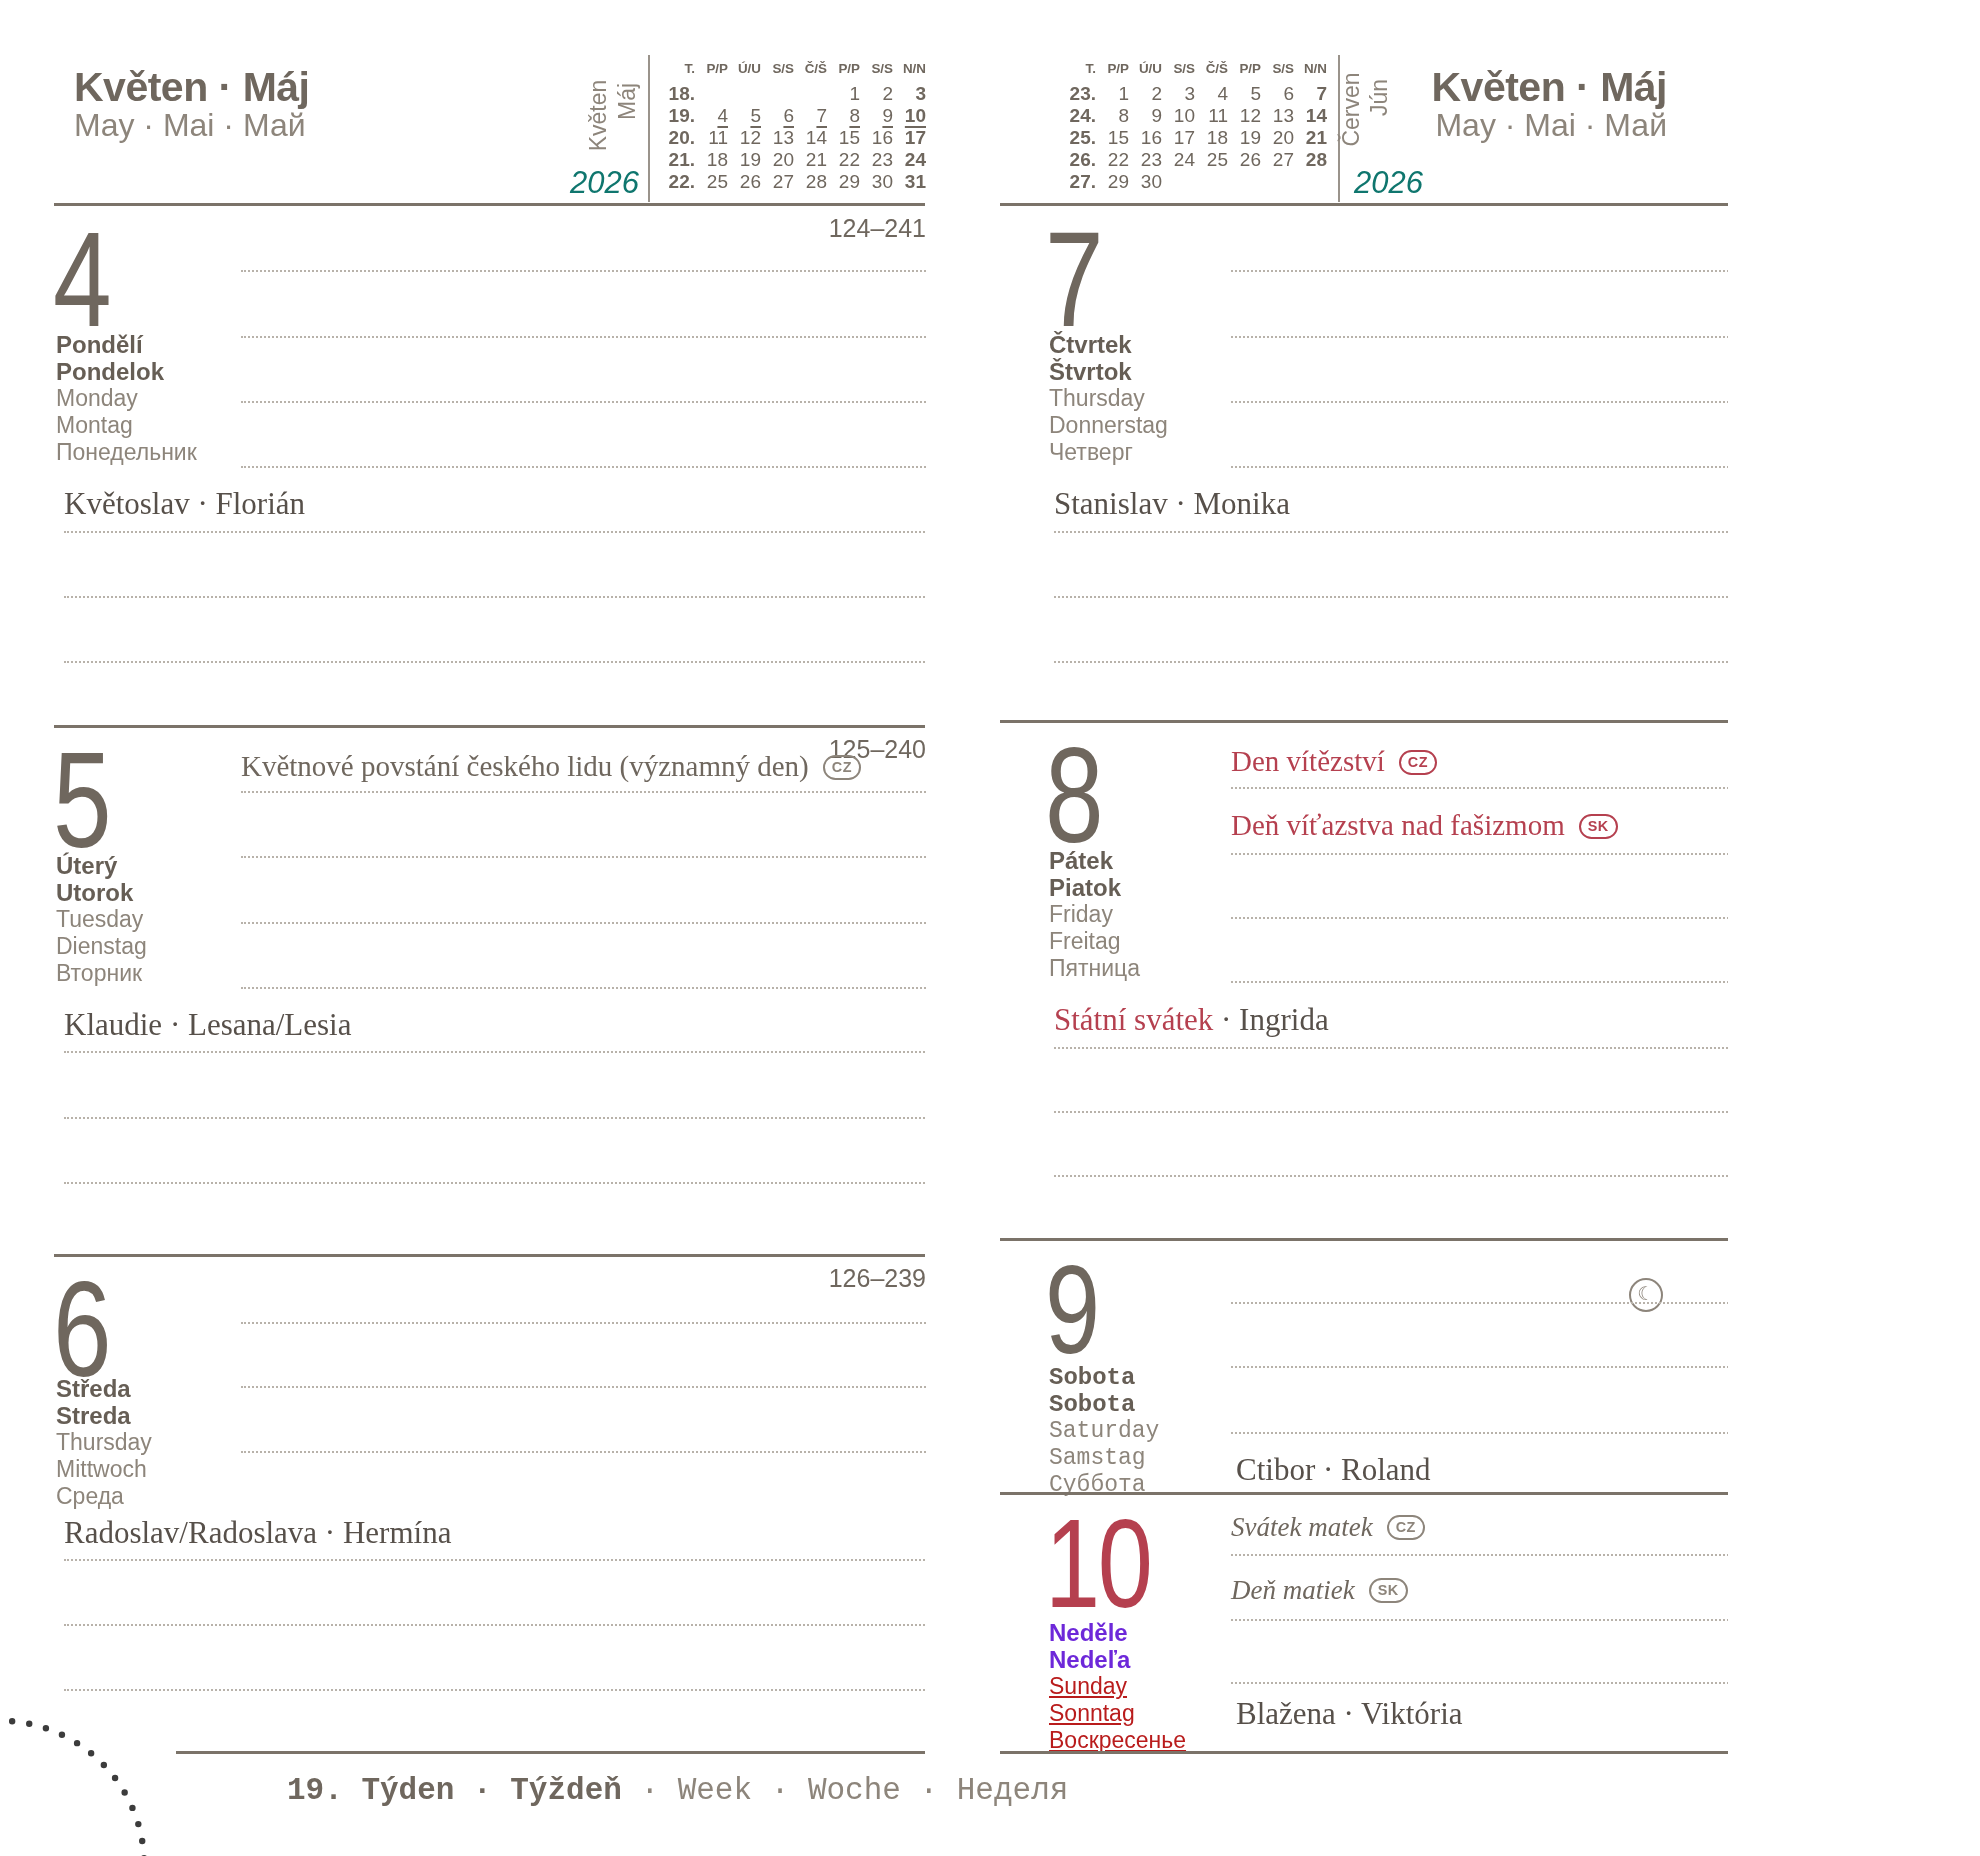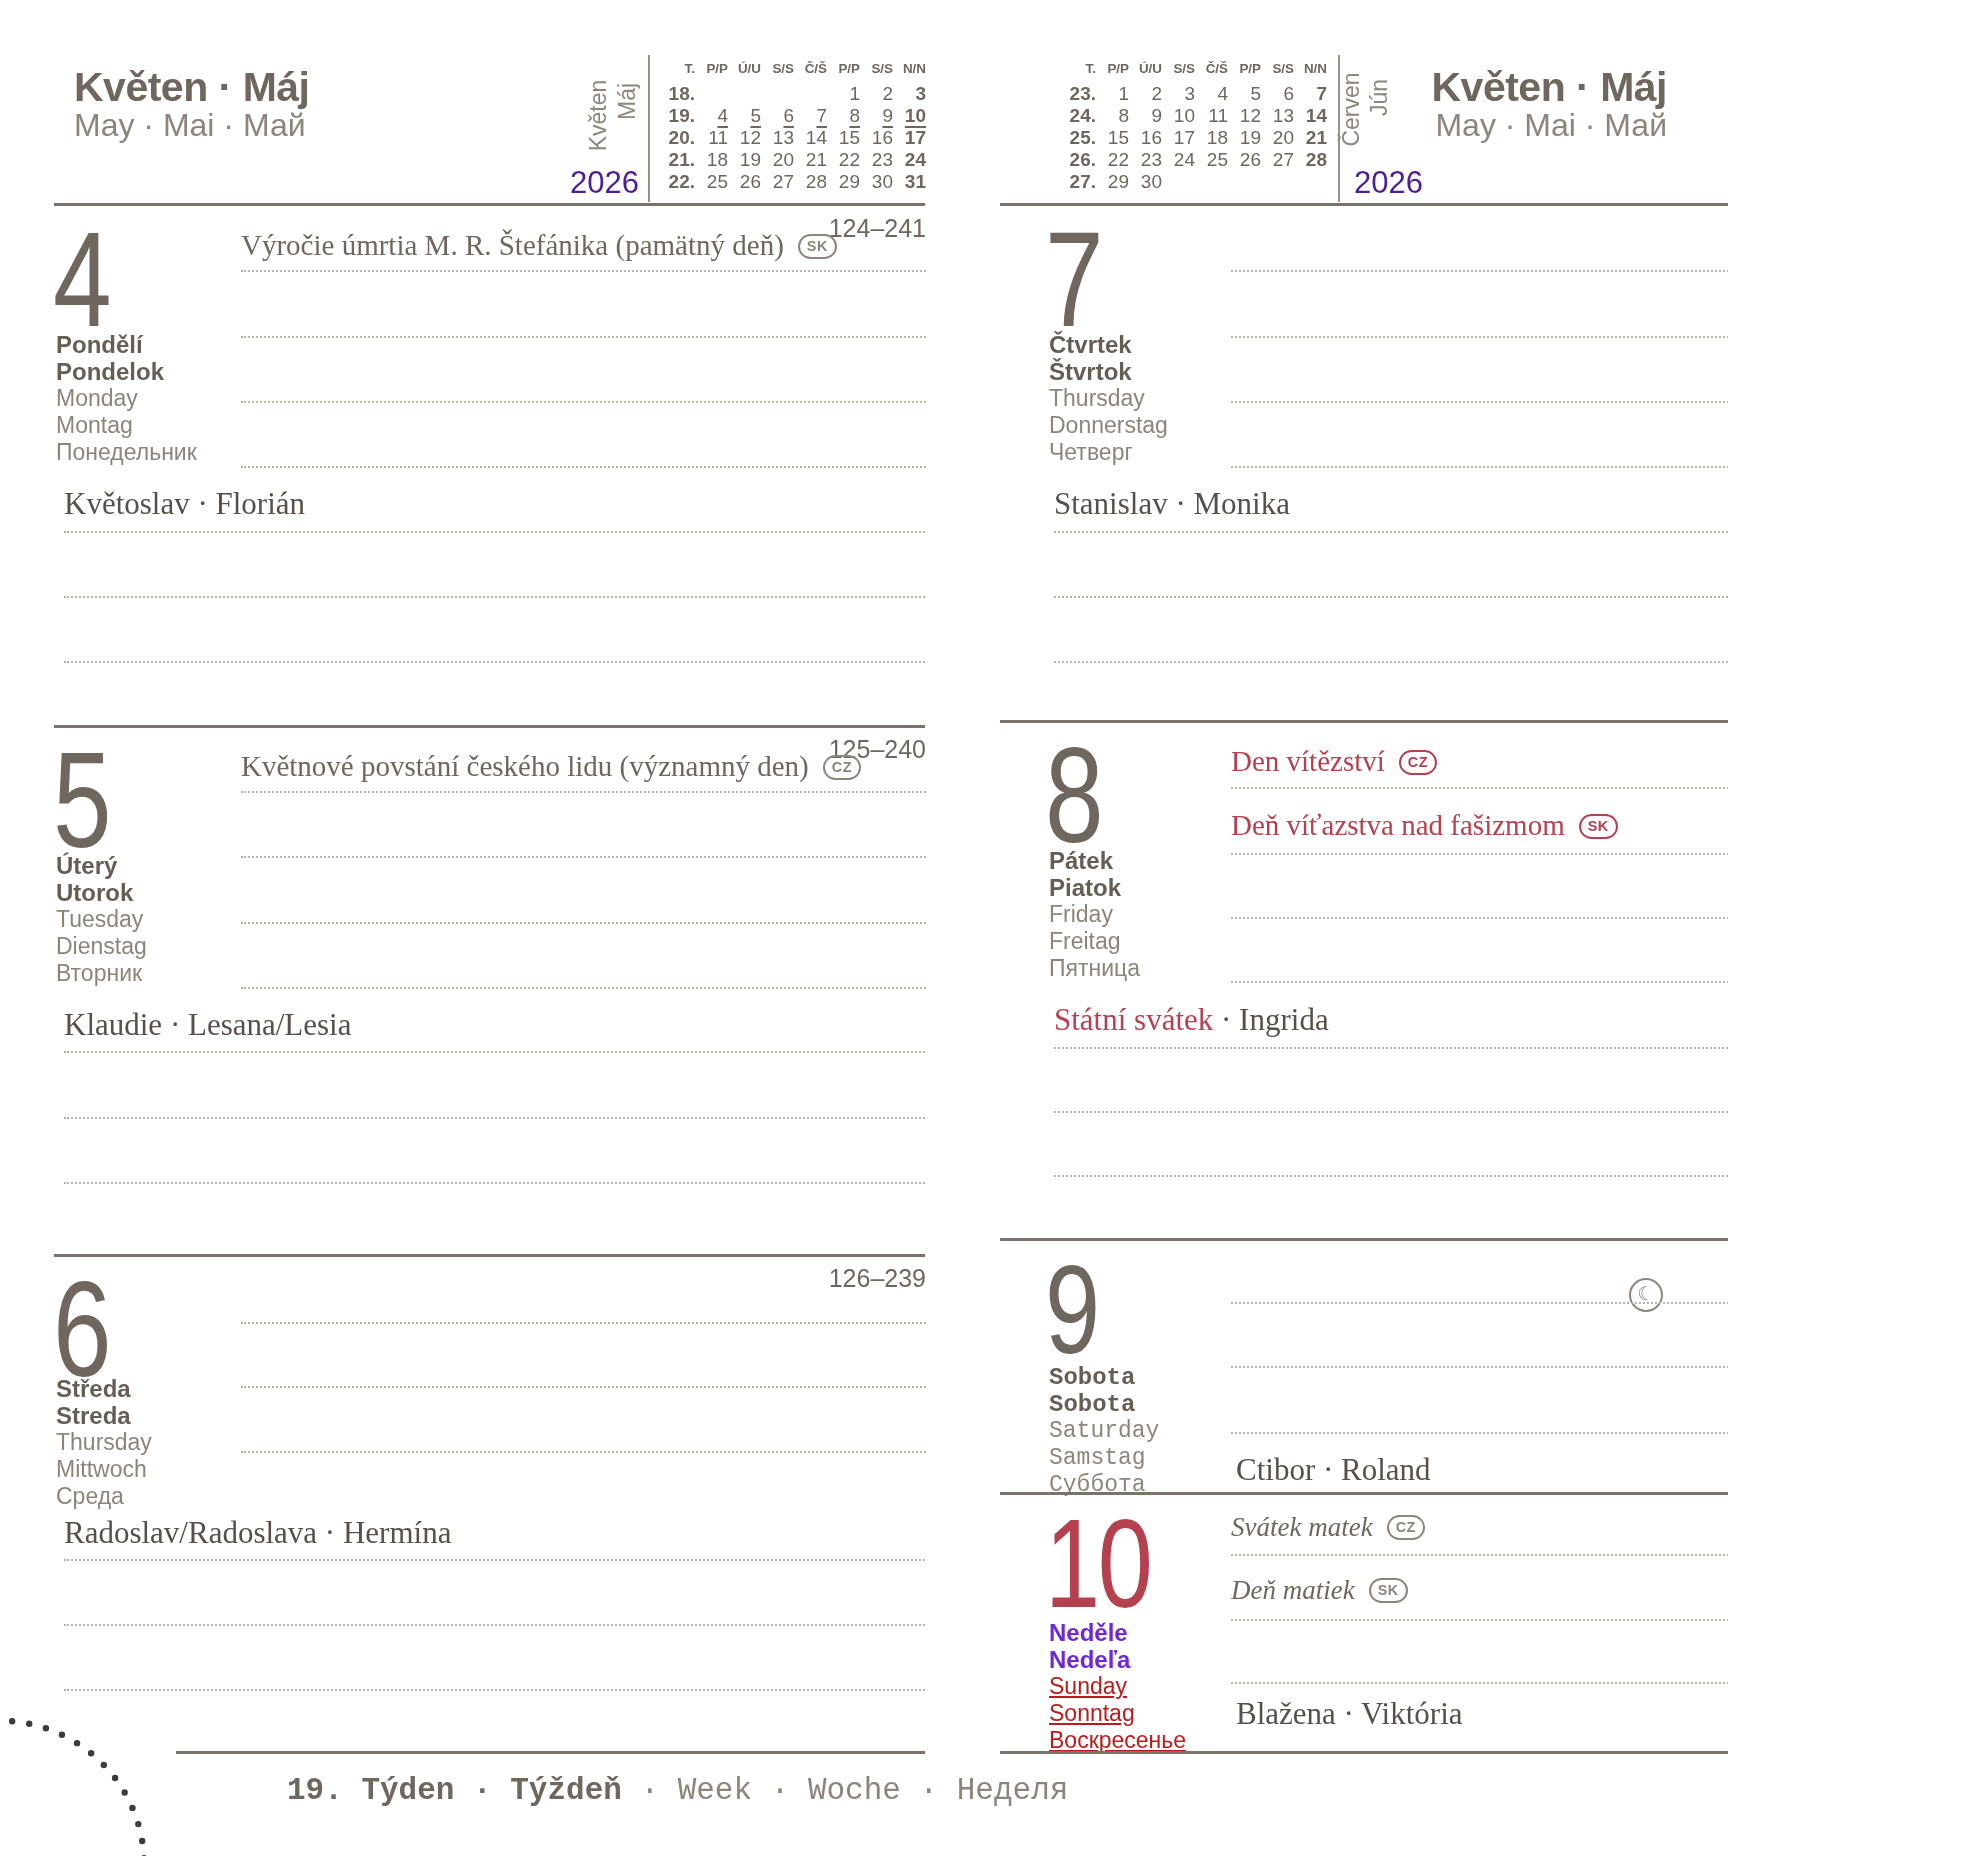--- a/index.html
+++ b/index.html
@@ -2,21 +2,21 @@
 <html><head>
 <meta charset="utf-8">
 <style>
   html,body{margin:0;padding:0;background:#ffffff;}
   #sheet{position:relative;width:1728px;height:1856px;background:#ffffff;overflow:hidden;
          font-family:"Liberation Sans",sans-serif;color:#6f675e;margin-top:9px;}
   .abs{position:absolute;}
   
   .ttl{position:absolute;font-size:41px;font-weight:bold;color:#6f675e;letter-spacing:-0.5px;white-space:nowrap;}
   .sub{position:absolute;font-size:32px;color:#8d857b;white-space:nowrap;}
-  .yr{position:absolute;font-size:31px;color:#4c1d95;}
+  .yr{position:absolute;font-size:31px;color:#0f766e;font-style:italic;}
   .vt{position:absolute;width:139px;text-align:center;font-size:23px;color:#8d857b;
       transform:rotate(-90deg);transform-origin:center;white-space:nowrap;}
   .vd{position:absolute;width:2px;background:#9a938b;}
   
   .mc{position:absolute;display:grid;grid-template-columns:42px repeat(7,33px);
       grid-template-rows:26px repeat(5,22px);width:270px;}
   .mc .c{text-align:right;padding-right:3px;font-size:19px;line-height:22px;color:#6f675e;}
   .mc .hd{font-size:13.4px;font-weight:bold;line-height:24px;}
   .mc .wkn{font-weight:bold;}
   .r{color:#b5404f;}
@@ -116,23 +116,20 @@
     <span class="c">28</span>
     <span class="c">29</span>
     <span class="c">30</span>
     <span class="c r b">31</span>
   </div>
 
   <div class="hr" style="left:54px;top:194px;width:871px;"></div>
 
   <div class="dnum" style="left:53px;top:203px;">4</div>
   <div class="pgref" style="left:688px;top:205px;">124–241</div>
-  <div class="hol" style="left:241px;top:220px;">
-    <span>Výročie úmrtia M. R. Štefánika (pamätný deň)</span><span class="badge">SK</span>
-  </div>
   <div class="dlabels" style="left:56px;top:322px;">
     <span class="bb">Pondělí</span>
     <span class="bb">Pondelok</span>
     <span class="ll">Monday</span>
     <span class="ll">Montag</span>
     <span class="ll">Понедельник</span>
   </div>
   <div class="wl" style="left:241px;top:261px;width:685px;"></div>
   <div class="wl" style="left:241px;top:327px;width:685px;"></div>
   <div class="wl" style="left:241px;top:392px;width:685px;"></div>

